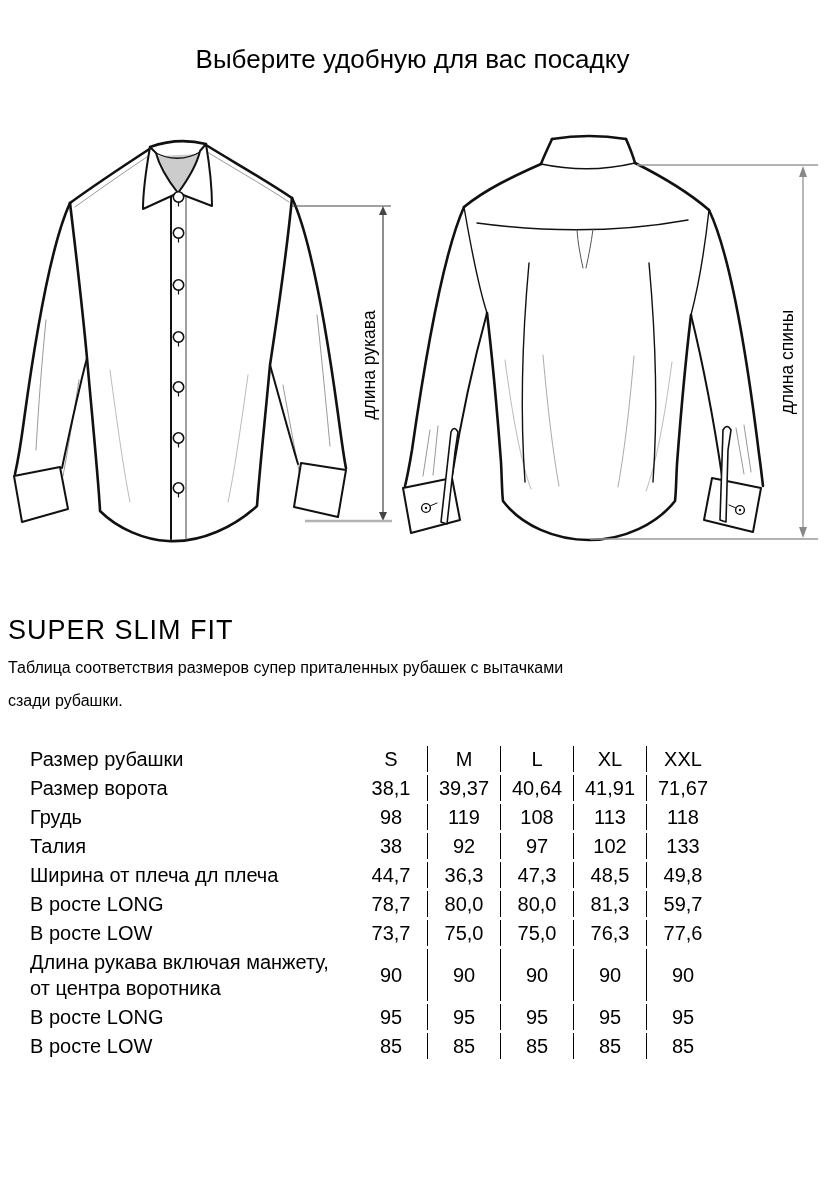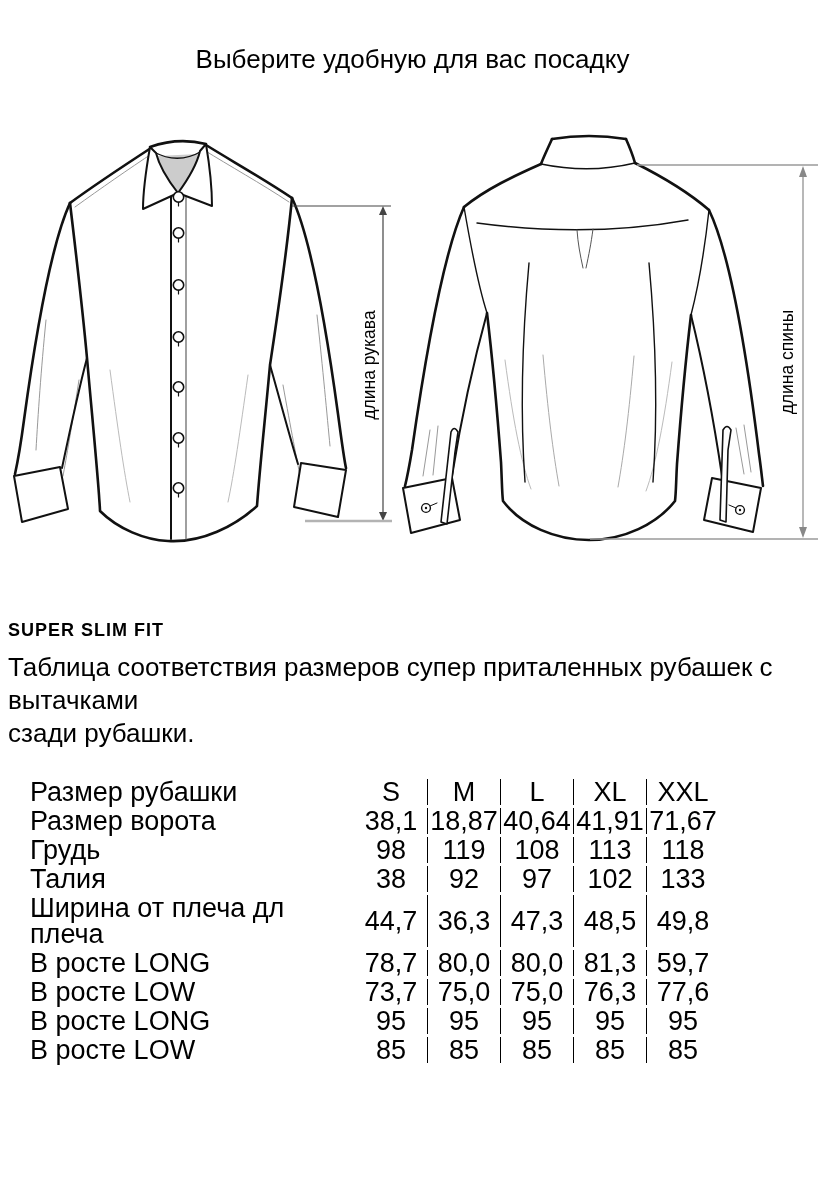--- a/index.html
+++ b/index.html
@@ -26,36 +26,36 @@
   .diagram svg{position:absolute;left:0;top:0;}
   .vlabel{
     position:absolute;
     transform:translate(-50%,-50%) rotate(-90deg);
     font-size:17.5px;
     white-space:nowrap;
     color:#000;
   }
   .fit-heading{
     margin:32px 0 0 8px;
-    font-size:18px;
-    font-weight:700;
+    font-size:27px;
+    font-weight:400;
     letter-spacing:1px;
     line-height:26px;
   }
   .fit-desc{
     margin:8px 0 0 8px;
-    font-size:26px;
+    font-size:16px;
     line-height:33px;
     white-space:pre-line;
   }
   table.size-table{
     margin:26px 0 0 30px;
     border-collapse:separate;
     border-spacing:0 3px;
-    font-size:27px;
+    font-size:20px;
   }
   table.size-table td{
     line-height:26px;
     padding:0;
     vertical-align:middle;
   }
   td.lbl{
     width:325px;
     text-align:left;
     white-space:pre-line;
@@ -205,21 +205,21 @@
           <td class="lbl">Размер рубашки</td>
           <td class="val">S</td>
           <td class="val sep">M</td>
           <td class="val sep">L</td>
           <td class="val sep">XL</td>
           <td class="val sep">XXL</td>
         </tr>
         <tr>
           <td class="lbl">Размер ворота</td>
           <td class="val">38,1</td>
-          <td class="val sep">18,87</td>
+          <td class="val sep">39,37</td>
           <td class="val sep">40,64</td>
           <td class="val sep">41,91</td>
           <td class="val sep">71,67</td>
         </tr>
         <tr>
           <td class="lbl">Грудь</td>
           <td class="val">98</td>
           <td class="val sep">119</td>
           <td class="val sep">108</td>
           <td class="val sep">113</td>
@@ -251,20 +251,29 @@
         </tr>
         <tr>
           <td class="lbl">В росте LOW</td>
           <td class="val">73,7</td>
           <td class="val sep">75,0</td>
           <td class="val sep">75,0</td>
           <td class="val sep">76,3</td>
           <td class="val sep">77,6</td>
         </tr>
         <tr>
+          <td class="lbl">Длина рукава включая манжету,
+от центра воротника</td>
+          <td class="val">90</td>
+          <td class="val sep">90</td>
+          <td class="val sep">90</td>
+          <td class="val sep">90</td>
+          <td class="val sep">90</td>
+        </tr>
+        <tr>
           <td class="lbl">В росте LONG</td>
           <td class="val">95</td>
           <td class="val sep">95</td>
           <td class="val sep">95</td>
           <td class="val sep">95</td>
           <td class="val sep">95</td>
         </tr>
         <tr>
           <td class="lbl">В росте LOW</td>
           <td class="val">85</td>

